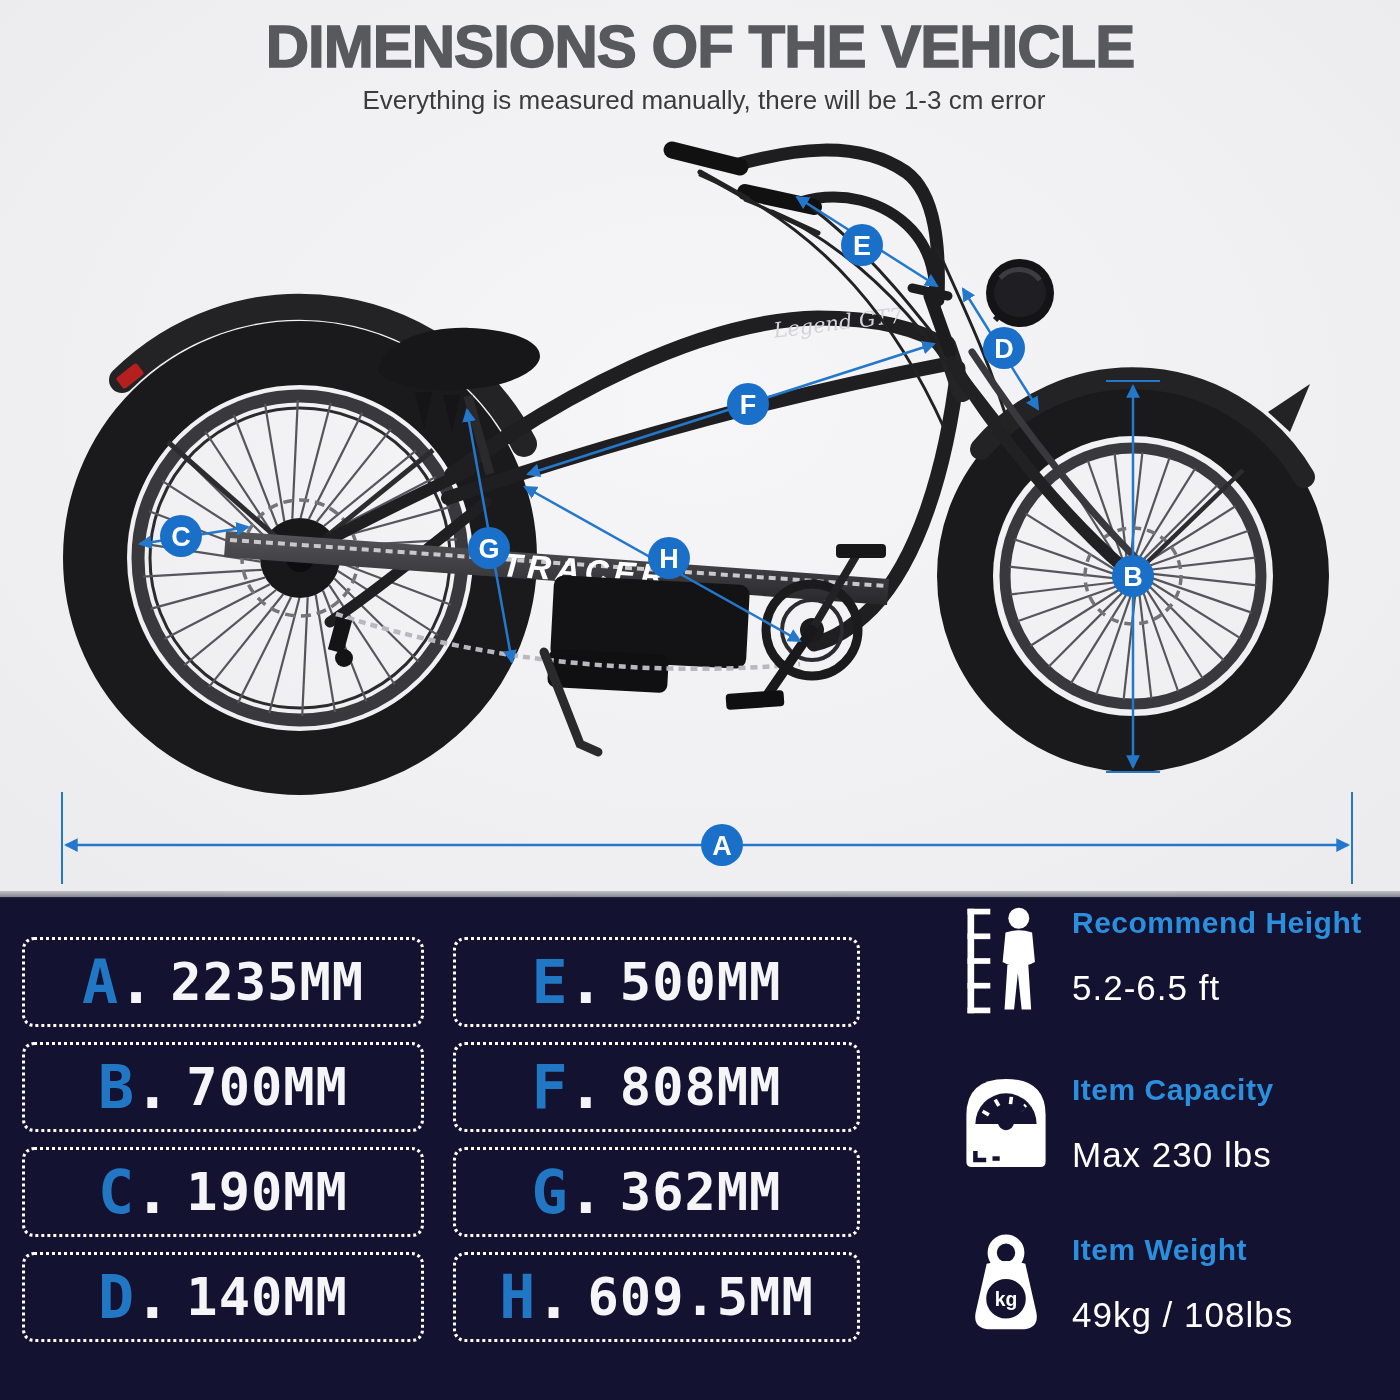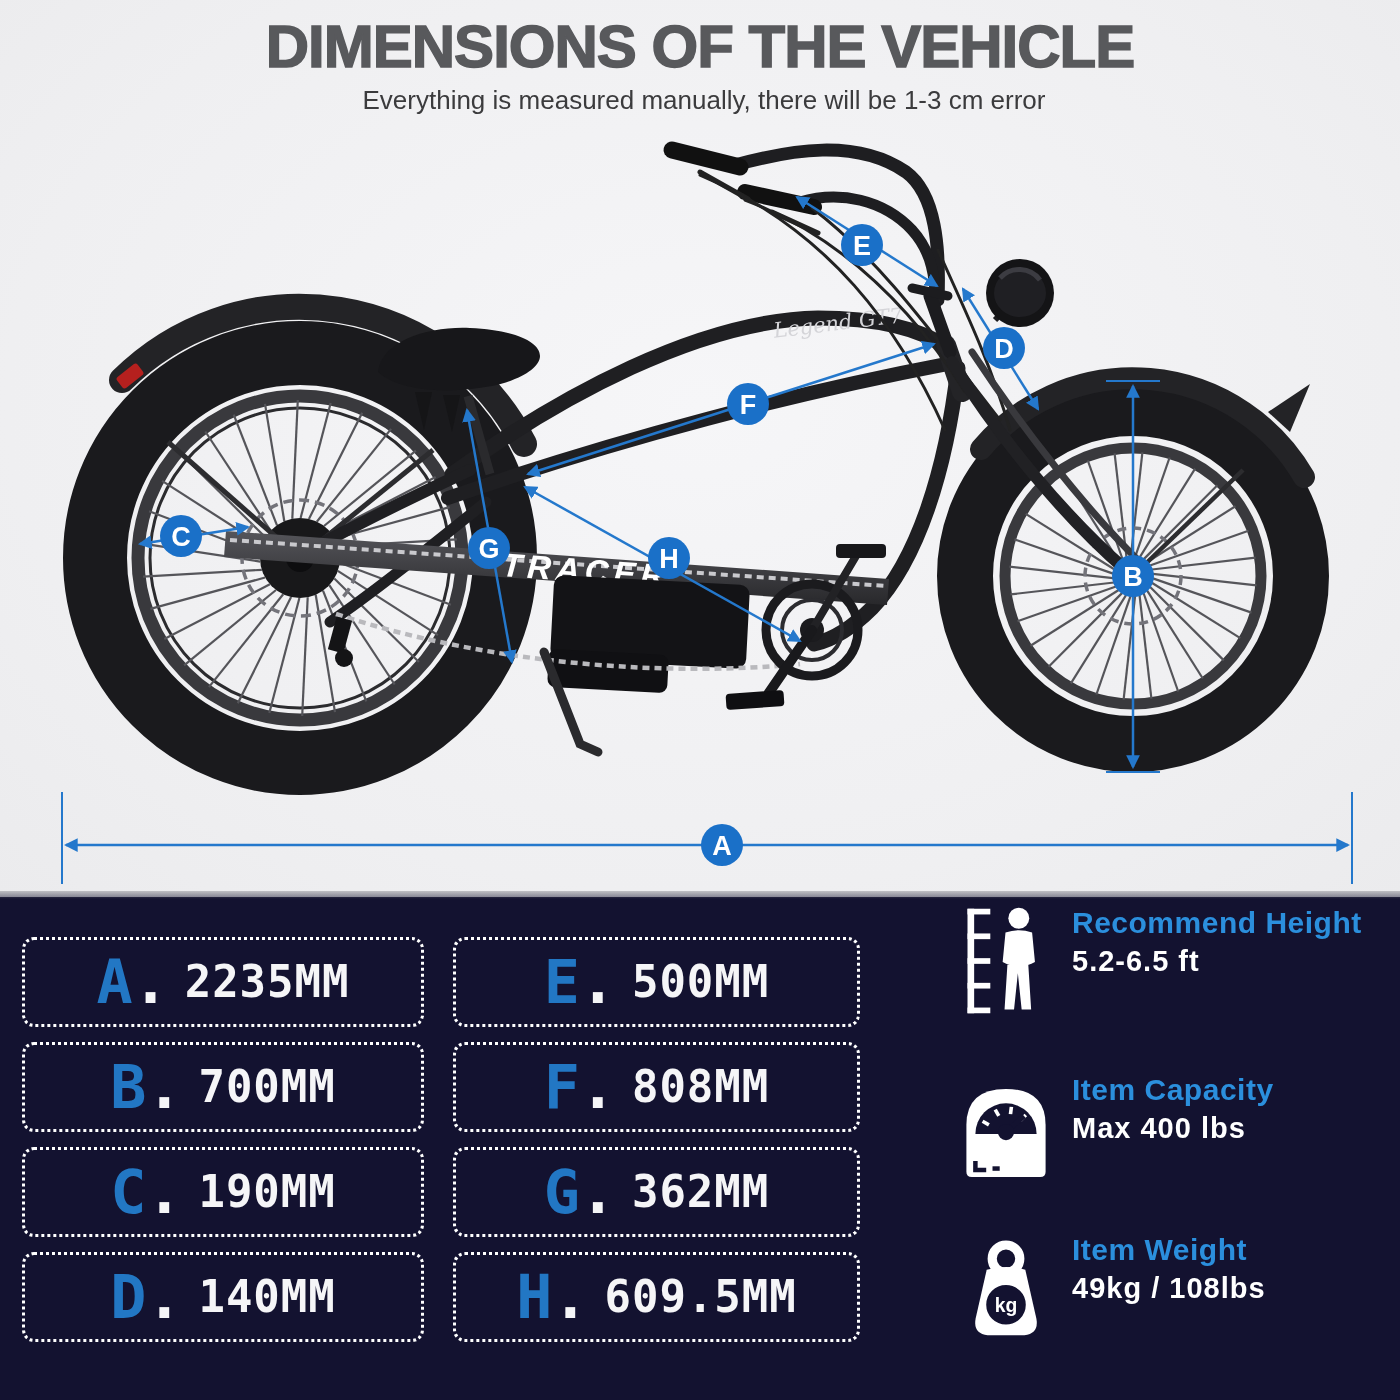--- a/index.html
+++ b/index.html
@@ -21,28 +21,28 @@
   .panel::before{content:"";position:absolute;left:0;top:-6px;height:8px;width:1400px;
                  background:linear-gradient(#9a9aa0,#131230);opacity:.55;}
   .dim-grid{position:absolute;left:22px;top:40px;display:grid;
             grid-template-columns:402px 407px;grid-template-rows:repeat(4,90px);
             grid-auto-flow:column;column-gap:29px;row-gap:15px;}
   .dim-box{border:3px dotted #ffffff;border-radius:12px;display:flex;
            align-items:center;justify-content:center;gap:16px;
            font-family:"DejaVu Sans Mono","Liberation Mono",monospace;font-weight:bold;}
   .dim-letter{font-size:60px;color:#2277c4;line-height:1;}
   .dim-letter::after{content:".";color:#f5f5f7;}
-  .dim-value{font-size:44px;color:#f5f5f7;line-height:1;letter-spacing:1px;text-align:center;}
+  .dim-value{font-size:52px;color:#f5f5f7;line-height:1;letter-spacing:1px;text-align:center;}
   .spec-list{position:absolute;left:930px;top:0;width:470px;height:503px;}
   .spec-row{position:absolute;left:0;width:470px;display:flex;align-items:flex-start;}
   .spec-icon{width:95px;height:118px;flex:0 0 95px;margin-left:28px;display:flex;
-             align-items:flex-end;justify-content:center;}
+             align-items:flex-start;justify-content:center;}
   .spec-text{margin-left:19px;padding-top:4px;}
   .spec-title{font-size:30px;font-weight:bold;color:#2b8fdd;letter-spacing:.5px;}
-  .spec-value{margin-top:5px;font-size:29px;font-weight:bold;color:#ffffff;letter-spacing:1px;}
+  .spec-value{margin-top:28px;font-size:35px;font-weight:normal;color:#ffffff;letter-spacing:1px;}
 </style>
 </head>
 <body>
 
 <div class="stage">
 
   <div class="hero">
     <h1>DIMENSIONS OF THE VEHICLE</h1>
     <p class="subtitle">Everything is measured manually, there will be 1-3 cm error</p>
 
@@ -346,21 +346,21 @@
               <line x1="72" y1="35" x2="66" y2="41"></line>
             </g>
             <line x1="50" y1="54" x2="70" y2="36" stroke="#131230" stroke-width="6"></line>
             <circle cx="50" cy="54" r="9" fill="#131230"></circle>
             <path d="M 16 86 L 16 96 L 28 96" stroke="#131230" stroke-width="5" fill="none"></path>
             <rect x="35" y="92" width="8" height="5" fill="#131230"></rect>
           </svg>
         </div>
         <div class="spec-text">
           <div class="spec-title">Item Capacity</div>
-          <div class="spec-value">Max 400 lbs</div>
+          <div class="spec-value">Max 230 lbs</div>
         </div>
       </div>
 
       <div class="spec-row" style="top:332px;">
         <div class="spec-icon">
           <svg width="92" height="112" viewBox="0 0 100 112">
             <circle cx="50" cy="21" r="15" fill="none" stroke="#ffffff" stroke-width="10"></circle>
             <path d="M 29 33 Q 50 27 71 33 L 83 86 Q 86 102 70 104 L 30 104 Q 14 102 17 86 Z" fill="#ffffff"></path>
             <circle cx="50" cy="71" r="23" fill="#131230" stroke="#ffffff" stroke-width="3"></circle>
             <text x="50" y="79" text-anchor="middle" font-size="21" font-weight="bold" fill="#ffffff" font-family="Liberation Sans, sans-serif">kg</text>

